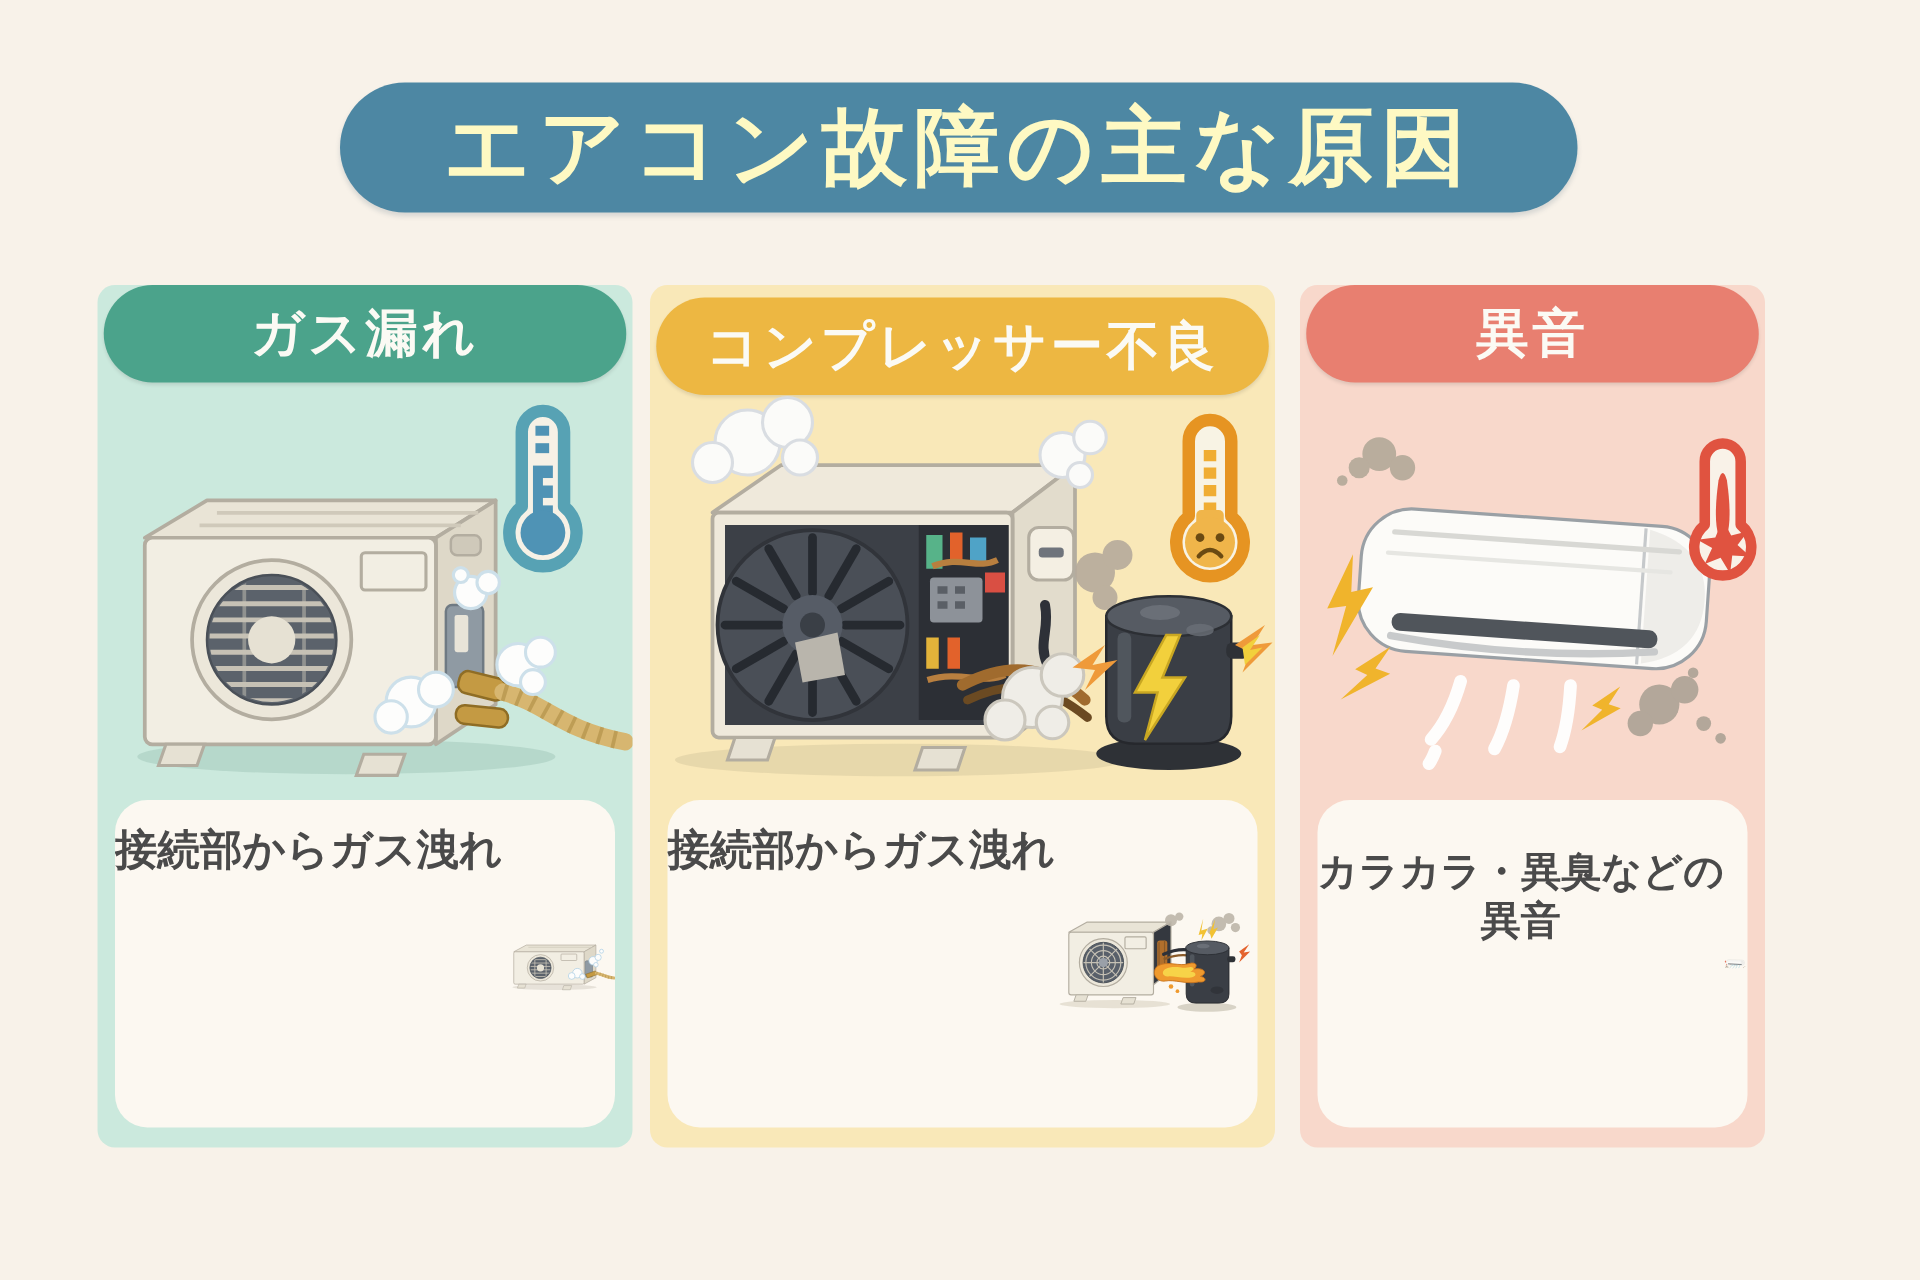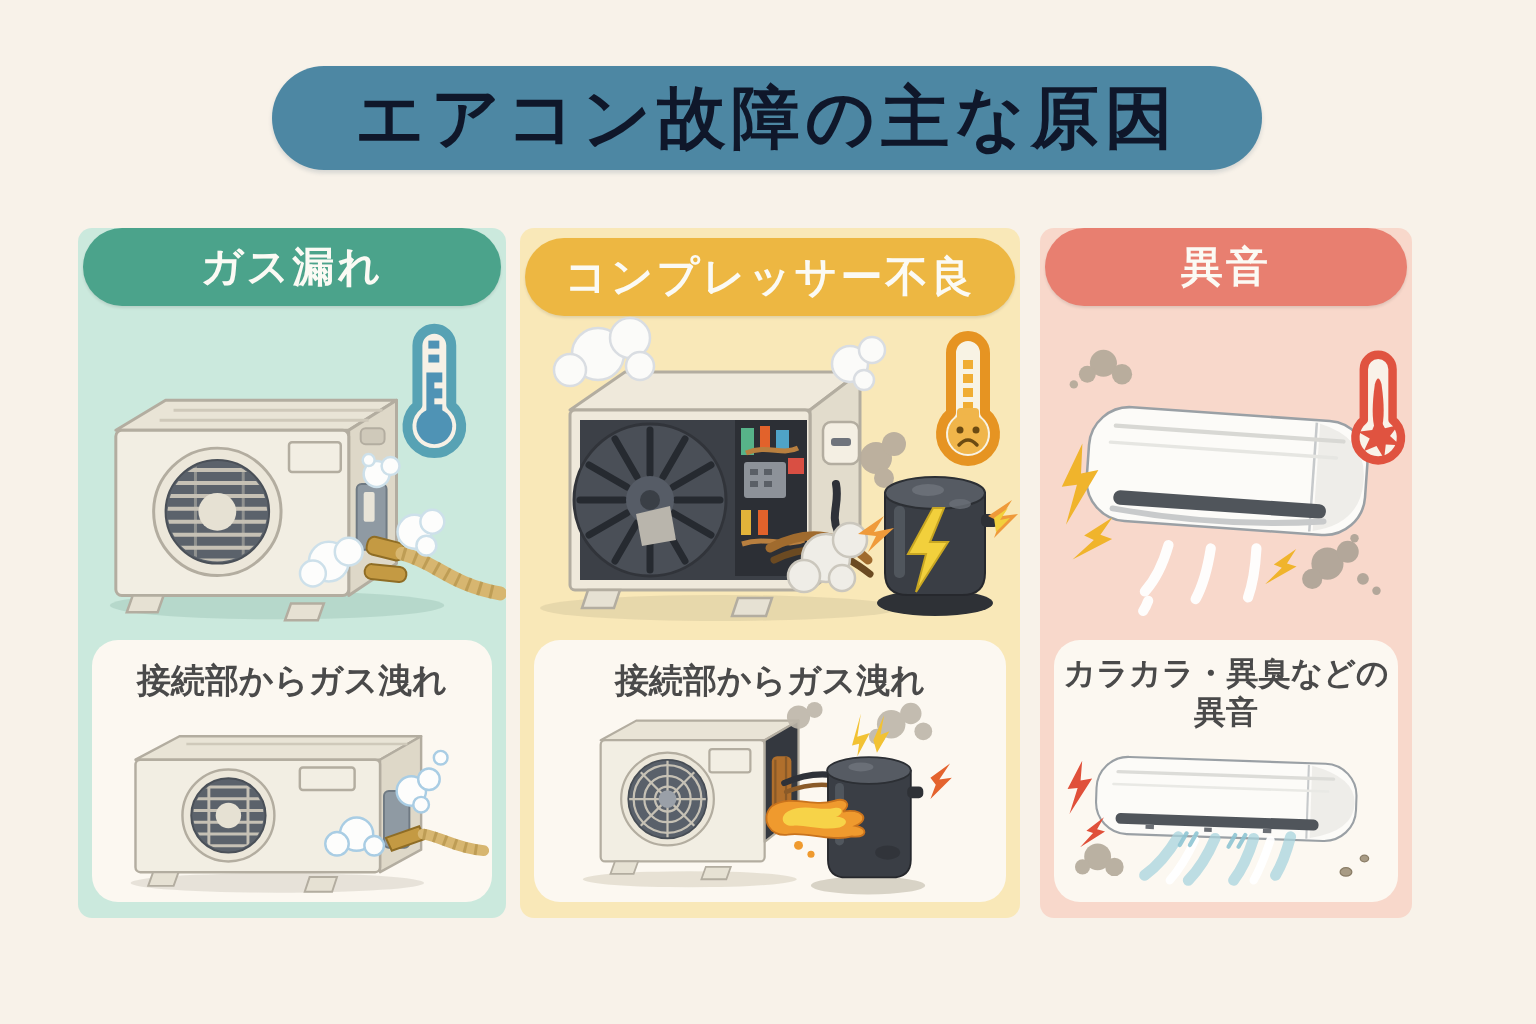--- a/index.html
+++ b/index.html
@@ -8,47 +8,47 @@
     background:#f8f2e9;
     font-family:"DejaVu Sans","Liberation Sans",sans-serif;
   }
   .title-banner{
     position:absolute;left:272px;top:66px;width:990px;height:104px;
     background:#4d87a3;border-radius:52px;
     display:flex;align-items:center;justify-content:center;
     box-shadow:0 3px 4px rgba(60,90,110,.18);
   }
   .title-banner span{
-    color:#0f172a;font-size:68px;font-weight:800;letter-spacing:6px;white-space:nowrap;
+    color:#fef9c3;font-size:68px;font-weight:800;letter-spacing:6px;white-space:nowrap;
   }
   .column{position:absolute;top:228px;height:690px;border-radius:14px;}
   #col-gas{left:78px;width:428px;background:#cbe9dd;}
   #col-comp{left:520px;width:500px;background:#f9e8b8;}
   #col-noise{left:1040px;width:372px;background:#f8d8cb;}
   .col-header{
     position:absolute;top:0;left:5px;right:5px;height:78px;border-radius:39px;
     display:flex;align-items:center;justify-content:center;
     box-shadow:0 2px 3px rgba(0,0,0,.10);
   }
   #col-gas .col-header{background:#4ba38b;}
   #col-comp .col-header{background:#edb742;margin-top:10px;}
   #col-noise .col-header{background:#e87f70;}
   .col-header span{color:#fbfaf4;font-size:42px;font-weight:800;letter-spacing:3px;white-space:nowrap;}
   .upper-illo{position:absolute;top:80px;left:0;right:0;height:332px;}
   .upper-illo svg{width:100%;height:100%;display:block;}
   .caption-box{
     position:absolute;left:14px;right:14px;top:412px;bottom:16px;
     background:#fcf8f1;border-radius:26px;overflow:hidden;
-    display:flex;flex-direction:column;
+    display:flex;flex-direction:row;
   }
   .caption{
     flex:0 0 auto;text-align:center;padding-top:20px;
     font-weight:800;font-size:34px;color:#4a4a4a;line-height:1.22;
   }
-  #col-noise .caption{font-size:32px;padding-top:14px;}
+  #col-noise .caption{font-size:32px;padding-top:14px;margin-top:24px;}
   .lower-illo{flex:1 1 auto;min-height:0;}
   .lower-illo svg{width:100%;height:100%;display:block;}
 </style>
 </head>
 <body>
 
 <svg width="0" height="0" style="position:absolute" aria-hidden="true">
   <defs>
     <path id="bolt" d="M26,0 L3,30 L15,31 L0,60 L34,23 L20,23 Z"></path>
   </defs>

